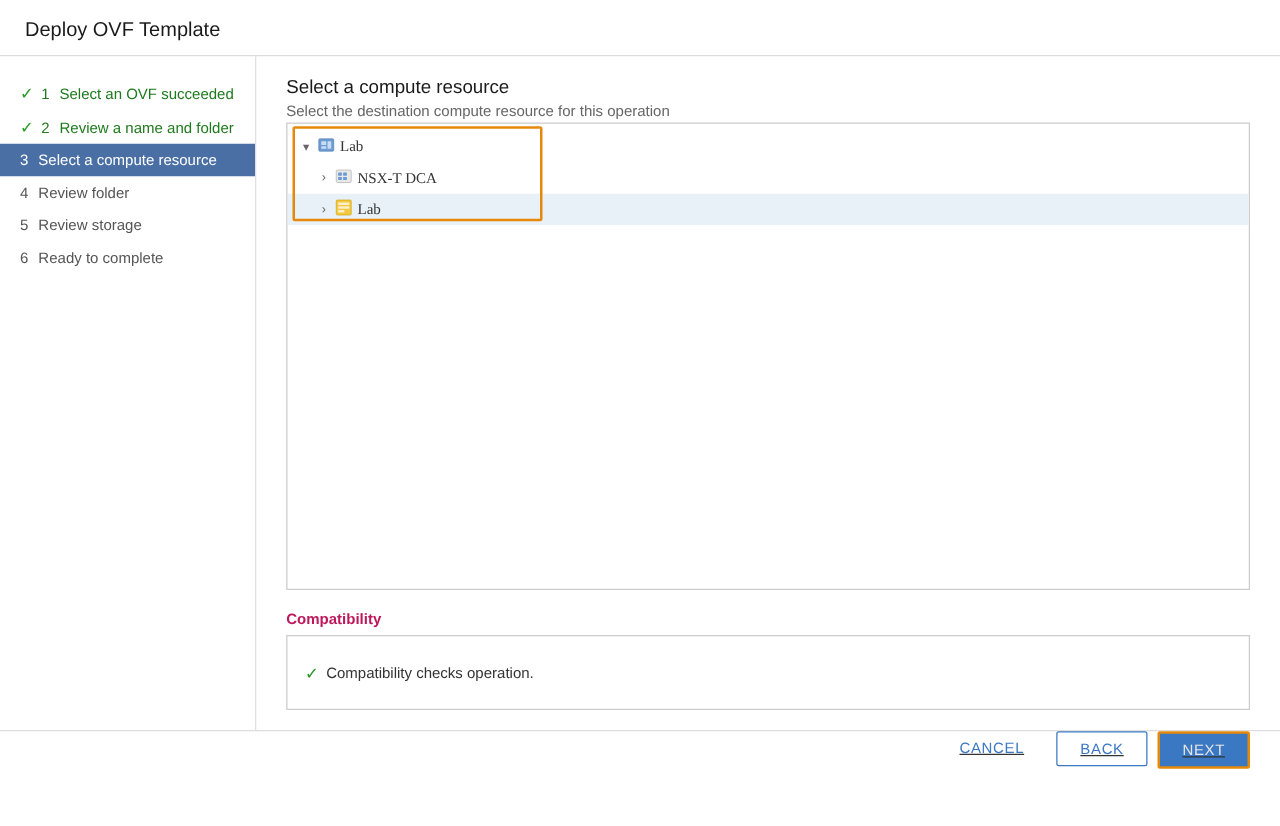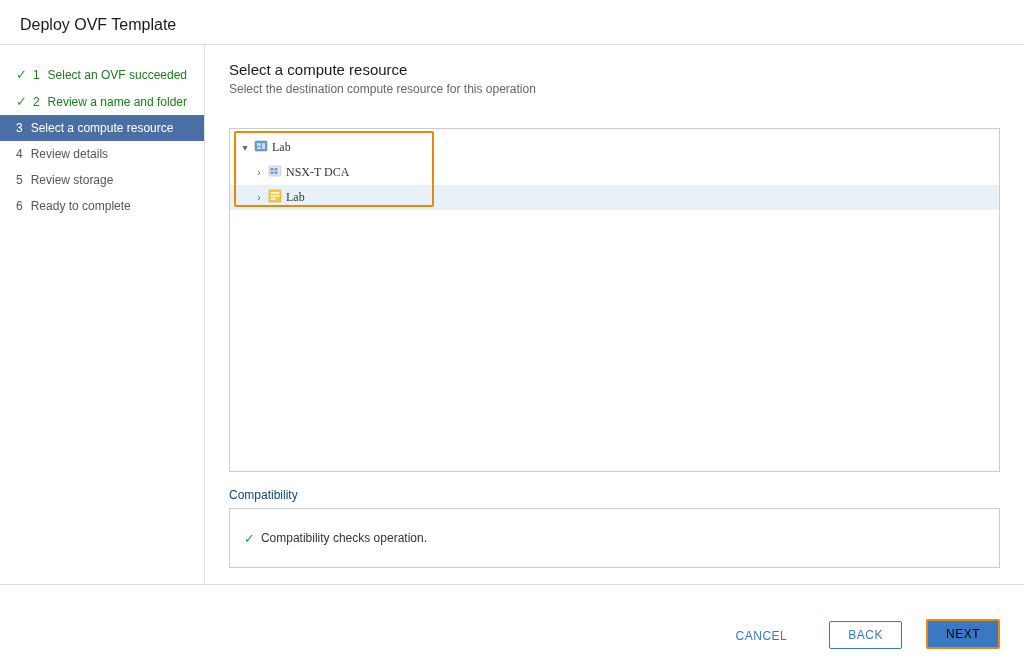--- a/index.html
+++ b/index.html
@@ -71,21 +71,21 @@
 
     .content-title {
       font-size: 15px;
       font-weight: 400;
       color: #1a1a1a;
       margin-bottom: 4px;
     }
     .content-subtitle {
       font-size: 12px;
       color: #666;
-      margin-bottom: 32px;
+      margin-bottom: 2px;
     }
 
     
     .tree-panel {
       border: 1px solid #ccc;
       flex: 1;
       overflow: auto;
       margin-bottom: 16px;
       position: relative;
     }
@@ -139,23 +139,23 @@
 
     
     .indent-1 { padding-left: 22px; }
 
     
     .compat-section {
       margin-top: 0;
     }
     .compat-label {
       font-size: 12px;
-      color: #0c4a6e;
+      color: #be185d;
       margin-bottom: 6px;
-      font-weight: 400;
+      font-weight: 700;
     }
     .compat-box {
       border: 1px solid #ccc;
       padding: 12px 14px;
       min-height: 60px;
       display: flex;
       align-items: center;
       gap: 6px;
       font-size: 12px;
       color: #333;
@@ -163,24 +163,25 @@
     .compat-check {
       color: #2d9c2d;
       font-size: 13px;
     }
 
     
     .footer {
       height: 65px;
       border-top: 1px solid #ddd;
       display: flex;
-      align-items: flex-end;
+      align-items: flex-start;
       justify-content: flex-end;
       padding: 0 24px;
-      gap: 24px;
+      gap: 8px;
+      text-decoration: underline;
     }
 
     .btn {
       padding: 6px 18px;
       font-size: 12px;
       font-weight: 500;
       border-radius: 2px;
       cursor: pointer;
       border: 1px solid transparent;
       letter-spacing: 0.5px;
@@ -193,21 +194,21 @@
       letter-spacing: 0.5px;
     }
     .btn-back {
       background: #fff;
       border: 1px solid #3b78c3;
       color: #3b78c3;
     }
     .btn-next {
       background: #3b78c3;
       border: 2px solid #e6890a;
-      color: #000000;
+      color: #e5e5e5;
     }
   </style>
 </head>
 <body>
 
 <div class="page-header">
   <h1 class="page-title">Deploy OVF Template</h1>
 </div>
 
 <div class="main-layout">
@@ -226,21 +227,21 @@
       <span>Review a name and folder</span>
     </div>
 
     <div class="sidebar-item active">
       <span class="step-num">3</span>
       <span>Select a compute resource</span>
     </div>
 
     <div class="sidebar-item">
       <span class="step-num">4</span>
-      <span>Review details</span>
+      <span>Review folder</span>
     </div>
 
     <div class="sidebar-item">
       <span class="step-num">5</span>
       <span>Review storage</span>
     </div>
 
     <div class="sidebar-item">
       <span class="step-num">6</span>
       <span>Ready to complete</span>

